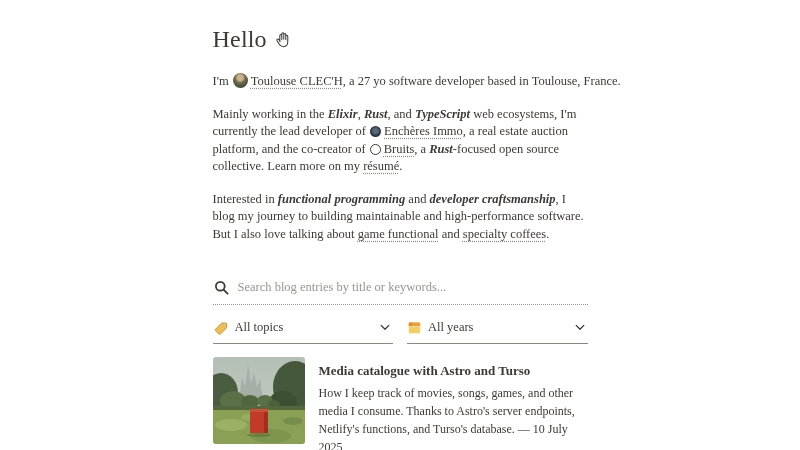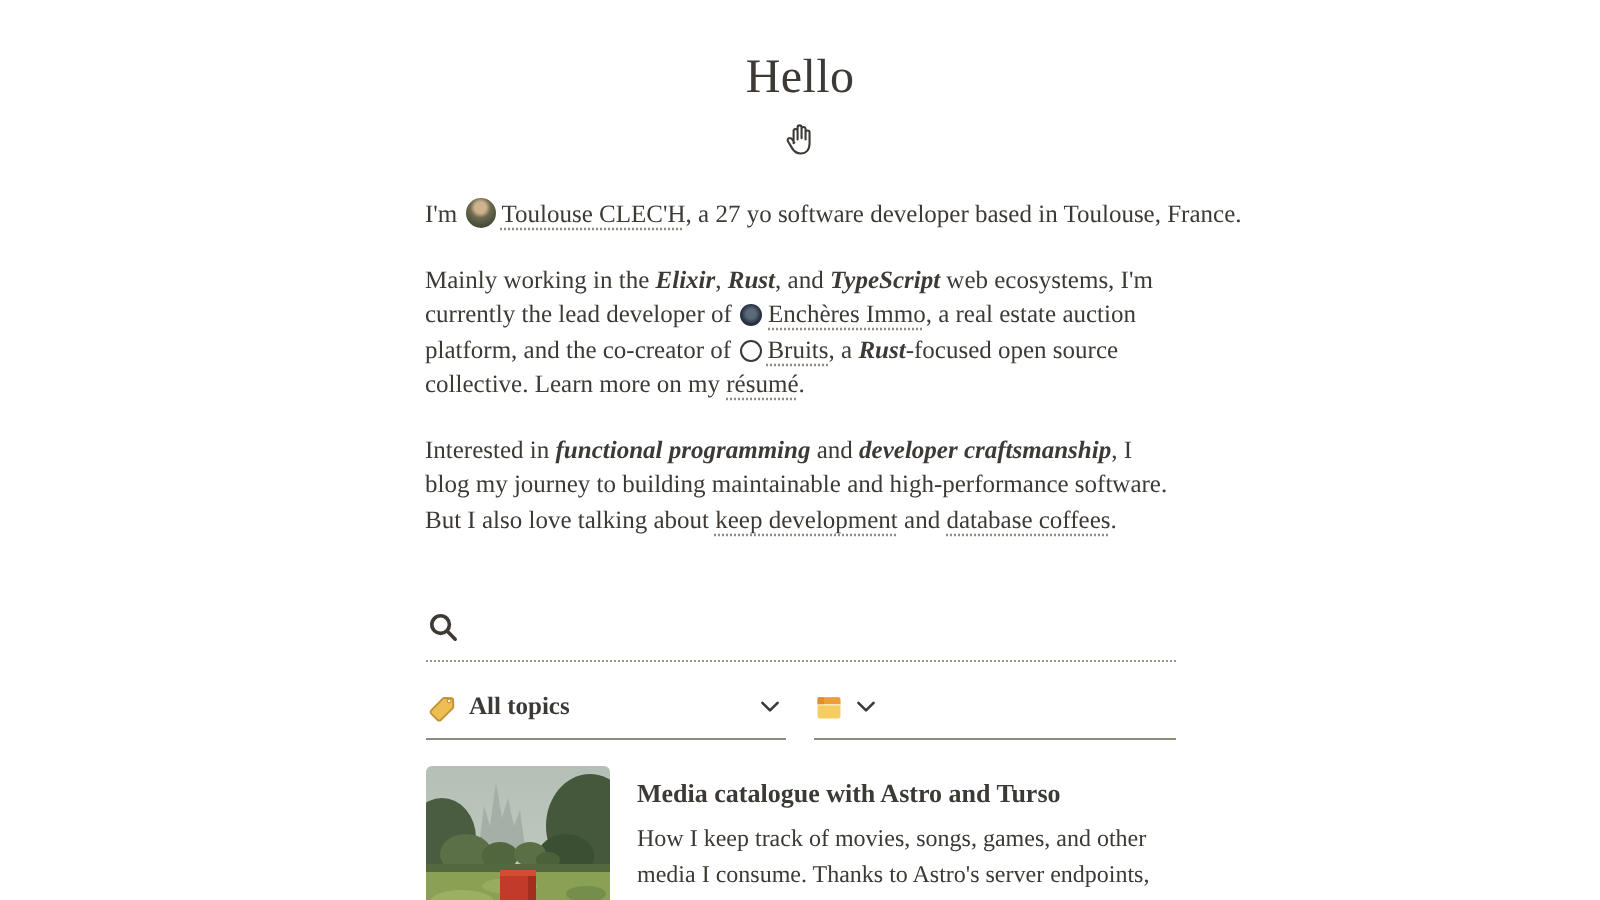--- a/index.html
+++ b/index.html
@@ -3,21 +3,21 @@
 <meta charset="utf-8">
 <style>
   html,body{margin:0;padding:0;}
   body{
     width:800px;height:450px;overflow:hidden;background:#ffffff;
     font-family:"Liberation Serif", serif;color:#3d3a36;
   }
   .page{width:375px;margin:0 auto;padding-top:26px;}
   h1{
     font-size:24px;font-weight:normal;margin:0 0 20px;
-    display:flex;align-items:center;gap:7px;letter-spacing:.2px;flex-direction:column;
+    display:flex;align-items:center;gap:7px;letter-spacing:.2px;
   }
   .hand{width:19px;height:19px;color:#3d3a36;}
   p.para{font-size:12.5px;line-height:1.4;margin:0 0 15px;}
   p.intro{white-space:nowrap;}
   em{font-style:italic;font-weight:bold;}
   a.dlink{
     color:inherit;cursor:pointer;
     text-decoration:underline;text-decoration-style:dotted;
     text-decoration-color:#948c80;text-underline-offset:3px;
   }
@@ -40,21 +40,21 @@
     display:flex;align-items:center;gap:9px;
     border-bottom:1px dotted #9b9489;
     margin-top:33px;padding:4px 1px 9px;
   }
   .search-row input{
     border:none;outline:none;background:transparent;flex:1;
     font-family:"Liberation Serif", serif;font-size:12.5px;color:#3d3a36;padding:0;
   }
   .search-row input::placeholder{color:#9b9489;}
   
-  .filters{display:flex;gap:14px;margin-top:11px;font-weight:bold;}
+  .filters{display:flex;gap:14px;margin-top:11px;}
   .filter{
     flex:1;display:flex;align-items:center;gap:7px;cursor:pointer;
     border-bottom:1px solid #8f887d;padding:4px 3px 8px 1px;font-size:12.5px;
   }
   .filter .flabel{flex:1;}
   
   .entry{display:flex;gap:14px;align-items:flex-start;}
   .entry-1{margin-top:13px;}
   .thumb{
     width:92px;height:87px;flex:none;border-radius:3px;overflow:hidden;
@@ -73,47 +73,49 @@
     <span>Hello</span>
     <svg class="hand" viewBox="0 0 20 20" aria-hidden="true">
       <path d="M6.1 12.2V5.8a1.05 1.05 0 0 1 2.1 0v4.4M8.2 9.8V3.9a1.05 1.05 0 0 1 2.1 0v5.7M10.3 9.6V4.7a1.05 1.05 0 0 1 2.1 0v5.5M12.4 10.2V6.6a1.05 1.05 0 0 1 2.1 0v5.6c0 3.5-1.9 5.4-4.6 5.4-2.2 0-3.5-.9-4.6-2.8l-2.1-3.5c-.55-.95-.05-1.85.85-1.85.55 0 1 .3 1.45.95l1 1.45" fill="none" stroke="currentColor" stroke-width="1.1" stroke-linecap="round" stroke-linejoin="round"></path>
     </svg>
   </h1>
 
   <p class="para intro">I'm <span class="inline-icon avatar"></span><a class="dlink">Toulouse CLEC'H</a>, a 27 yo software developer based in Toulouse, France.</p>
 
   <p class="para">Mainly working in the <em>Elixir</em>, <em>Rust</em>, and <em>TypeScript</em> web ecosystems, I'm currently the lead developer of <span class="inline-icon encheres-logo"></span><a class="dlink">Enchères Immo</a>, a real estate auction platform, and the co-creator of <span class="inline-icon bruits-logo"></span><a class="dlink">Bruits</a>, a <em>Rust</em>-focused open source collective. Learn more on my <a class="dlink">résumé</a>.</p>
 
-  <p class="para">Interested in <em>functional programming</em> and <em>developer craftsmanship</em>, I blog my journey to building maintainable and high-performance software. But I also love talking about <a class="dlink">keep development</a> and <a class="dlink">database coffees</a>.</p>
+  <p class="para">Interested in <em>functional programming</em> and <em>developer craftsmanship</em>, I blog my journey to building maintainable and high-performance software. But I also love talking about <a class="dlink">game functional</a> and <a class="dlink">specialty coffees</a>.</p>
 
   <div class="search-row">
     <svg width="15" height="15" viewBox="0 0 15 15" aria-hidden="true">
       <circle cx="6.3" cy="6.3" r="4.4" fill="none" stroke="#3d3a36" stroke-width="1.8"></circle>
       <line x1="9.8" y1="9.8" x2="13.6" y2="13.6" stroke="#3d3a36" stroke-width="1.8" stroke-linecap="round"></line>
     </svg>
+    <input type="text" placeholder="Search blog entries by title or keywords..." style="">
   </div>
 
   <div class="filters">
     <div class="filter">
       <svg width="14" height="14" viewBox="0 0 14 14" aria-hidden="true">
         <path d="M1.6 8.2 7.4 2.3a1.3 1.3 0 0 1 .95-.4l3.3.12a.95.95 0 0 1 .92.92l.12 3.3a1.3 1.3 0 0 1-.4.95L6.4 13a1.1 1.1 0 0 1-1.56 0L1.6 9.76a1.1 1.1 0 0 1 0-1.56z" fill="#ecbf52" stroke="#c68f33" stroke-width="0.9" stroke-linejoin="round"></path>
         <circle cx="10.6" cy="3.5" r="0.95" fill="#fff7e0" stroke="#c68f33" stroke-width="0.55"></circle>
       </svg>
       <span class="flabel">All topics</span>
       <svg width="10" height="7" viewBox="0 0 10 7" aria-hidden="true">
         <path d="M1.2 1.4 5 5.2 8.8 1.4" fill="none" stroke="#3d3a36" stroke-width="1.3" stroke-linecap="round" stroke-linejoin="round"></path>
       </svg>
     </div>
     <div class="filter">
       <svg width="13" height="13" viewBox="0 0 13 13" aria-hidden="true">
         <rect x="0.8" y="1.6" width="11.4" height="10.6" rx="1.1" fill="#f6cd60"></rect>
         <path d="M.8 2.7a1.1 1.1 0 0 1 1.1-1.1h9.2a1.1 1.1 0 0 1 1.1 1.1v2.5H.8z" fill="#ec9e3d"></path>
         <rect x="0.8" y="5" width="11.4" height="0.8" fill="#fbe9b0"></rect>
         <rect x="0.8" y="1.6" width="3.2" height="3.5" fill="#e08a2f" opacity="0.85"></rect>
       </svg>
+      <span class="flabel">All years</span>
       <svg width="10" height="7" viewBox="0 0 10 7" aria-hidden="true">
         <path d="M1.2 1.4 5 5.2 8.8 1.4" fill="none" stroke="#3d3a36" stroke-width="1.3" stroke-linecap="round" stroke-linejoin="round"></path>
       </svg>
     </div>
   </div>
 
   <div class="entry entry-1">
     <div class="thumb">
       <svg width="92" height="87" viewBox="0 0 92 87" aria-hidden="true">
         <defs>

